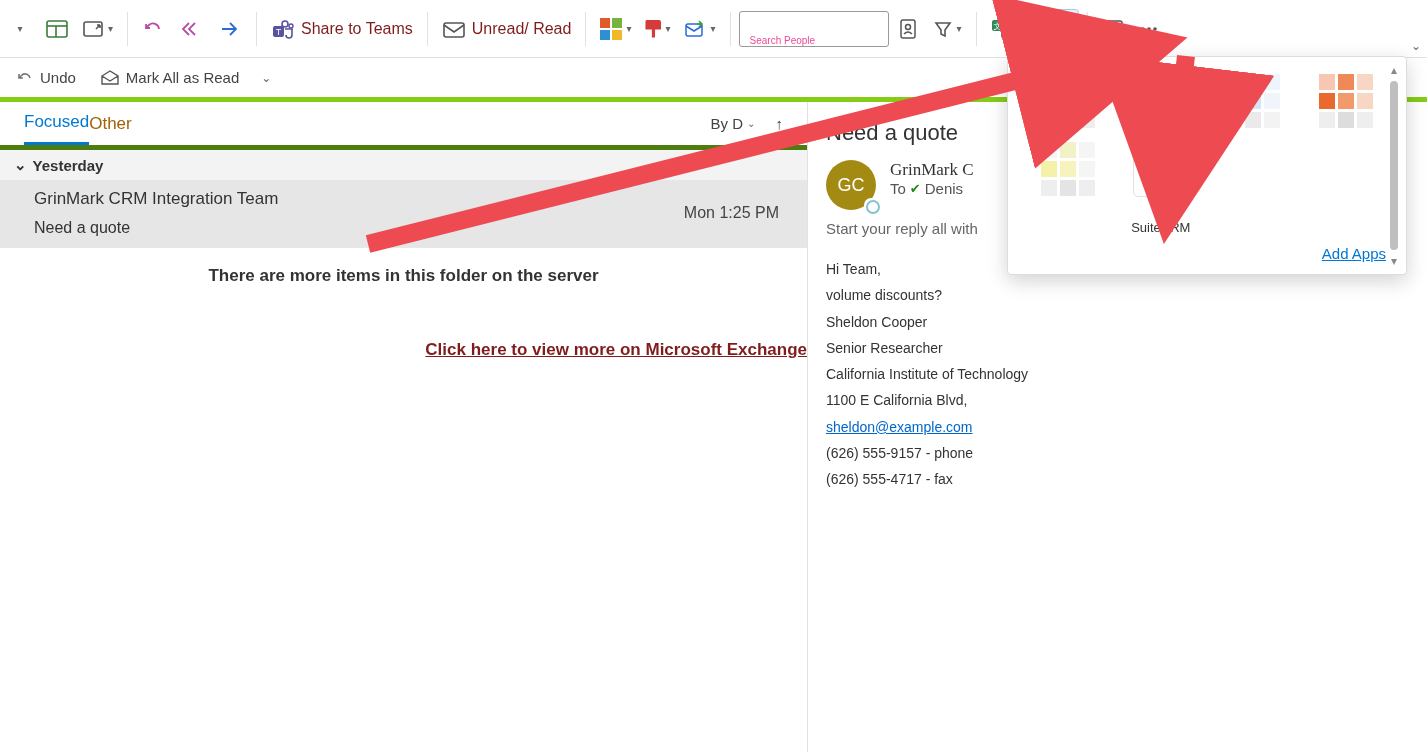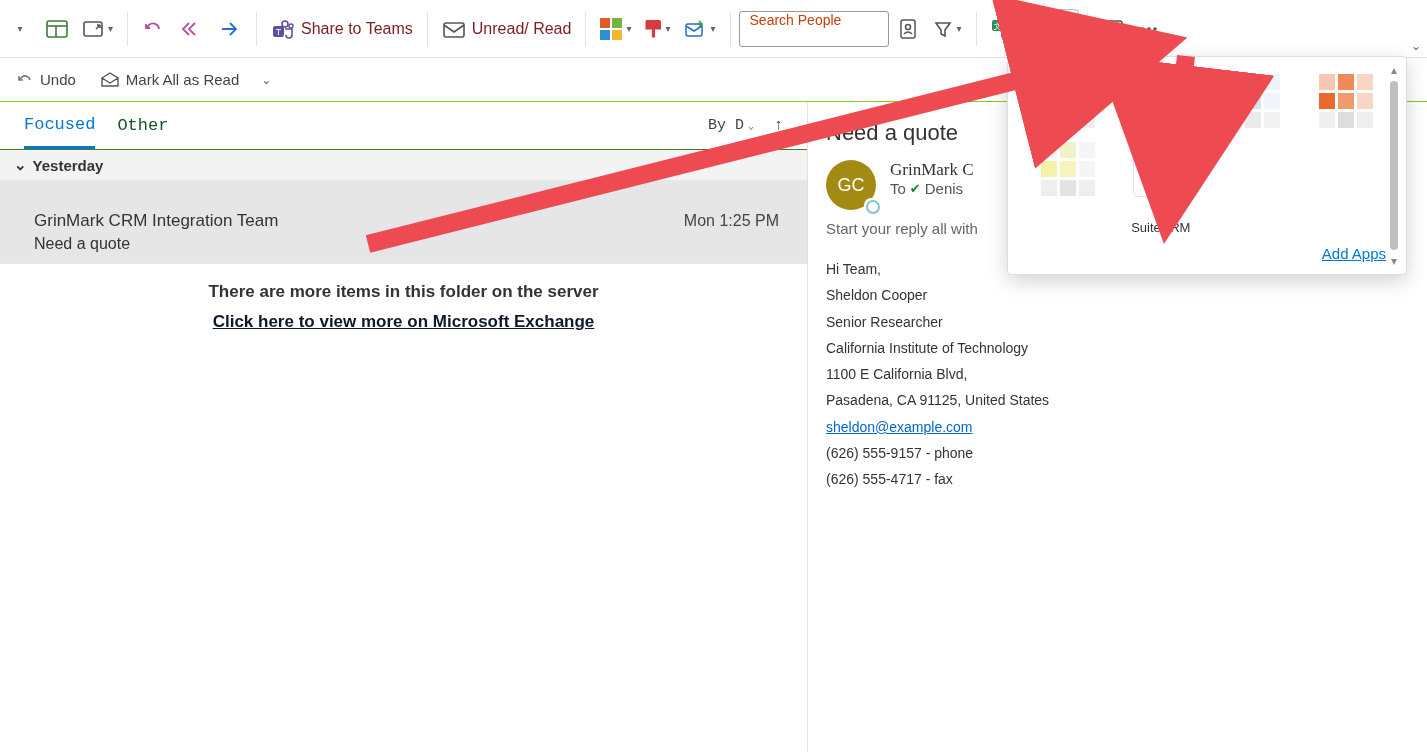--- a/index.html
+++ b/index.html
@@ -3,37 +3,37 @@
 <meta charset="utf-8">
 <style>
   * { box-sizing: border-box; }
   html, body { margin:0; padding:0; font-family: "Segoe UI", Arial, sans-serif; font-size: 14px; color:#333; background:#fff; width:1427px; height:752px; overflow:hidden; }
   .toolbar { display:flex; align-items:center; height:58px; border-bottom:1px solid #e1e1e1; padding:0 4px; gap:2px; position:relative; }
   .toolbar .sep { width:1px; height:34px; background:#e1e1e1; margin:0 6px; }
   .tbtn { display:flex; align-items:center; justify-content:center; height:40px; min-width:34px; padding:0 6px; border:none; background:transparent; border-radius:3px; gap:6px; }
   .tbtn svg { pointer-events:none; }
   .tbtn .lbl { font-size:16px; color:#7f1d1d; }
   .chev { font-size:10px; color:#666; margin-left:-2px; }
-  .search { display:flex; align-items:flex-start; border:1px solid #999; border-radius:3px; height:36px; width:150px; padding:0 10px; color:#c2410c; font-size:14px; }
-  .subbar { display:flex; align-items:center; height:44px; padding:0 10px; gap:12px; border-bottom:1px solid #84cc16; color:#444; }
+  .search { display:flex; align-items:flex-end; border:1px solid #999; border-radius:3px; height:36px; width:150px; padding:0 10px; color:#ec4899; font-size:10px; }
+  .subbar { display:flex; align-items:center; height:44px; padding:0 10px; gap:12px; border-bottom:5px solid #84cc16; color:#444; }
   .subbtn { display:flex; align-items:center; gap:6px; height:32px; padding:0 6px; border:none; background:transparent; border-radius:3px; font-size:15px; color:#444; }
   .layout { display:flex; height:calc(752px - 58px - 44px); }
   .msglist { width:808px; border-right:1px solid #e1e1e1; overflow:hidden; }
-  .tabs { display:flex; align-items:center; height:48px; border-bottom:1px solid #4d7c0f; padding:0 24px; gap:22px; position:relative;font-family:Liberation Mono, monospace; }
-  .tab { font-size:17px; color:#14532d; height:100%; display:flex; align-items:center; }
+  .tabs { display:flex; align-items:center; height:48px; border-bottom:5px solid #4d7c0f; padding:0 24px; position:relative; }
+  .tab { font-size:17px; color:#a16207; height:100%; display:flex; align-items:center; }
   .tab.active { color:#0078d4; border-bottom:3px solid #0078d4; }
   .tabs .sort { margin-left:auto; font-size:15px; color:#444; display:flex; align-items:center; gap:6px;}
   .group { background:#f3f3f3; padding:6px 14px; font-weight:600; font-size:15px; border-bottom:1px solid #e8e8e8; display:flex; align-items:center; gap:6px;}
   .msg { padding:8px 28px 10px 34px; border-bottom:1px solid #e8e8e8; background:#e6e6e6; display:flex; justify-content:space-between; align-items:center; }
-  .msg .lines { display:flex; flex-direction:column; gap:4px;margin-top:22px; }
+  .msg .lines { display:flex; flex-direction:column; gap:10px; }
   .msg .from { font-size:17px; color:#333; }
   .msg .subj { font-size:16px; color:#333; }
   .msg .time { font-size:16px; color:#444; }
   .hint { text-align:center; color:#333; font-weight:600; font-size:17px; padding:18px 0 4px; }
-  .hintlink { text-align:center; color:#0f172a; font-weight:600; font-size:17px; text-decoration:underline; padding:6px 0; }
+  .hintlink { text-align:right; color:#7f1d1d; font-weight:600; font-size:17px; text-decoration:underline; padding:6px 0;margin-top:44px; }
   .reading { flex:1; padding:16px 18px; font-size:18px; color:#333; overflow:hidden; }
   .reading h2 { margin:2px 0 14px; font-size:22px; font-weight:400; }
   .headrow { display:flex; gap:14px; align-items:flex-start; }
   .avatar { width:50px; height:50px; border-radius:50%; background:#a38a12; color:#fff; display:flex; align-items:center; justify-content:center; font-size:18px; position:relative;}
   .avatar .pres { position:absolute; bottom:-2px; right:-2px; width:14px; height:14px; border:2px solid #fff; border-radius:50%; background:#fff; }
   .avatar .pres::after { content:""; display:block; width:10px; height:10px; border:2px solid #86c3d1; border-radius:50%; margin:0; }
   .hdtext .from2 { font-size:17px;font-family:Liberation Serif, serif; }
   .hdtext .to { font-size:15px; color:#555; display:flex; align-items:center; gap:4px;}
   .check { color:#1a8a1a; font-size:13px; }
   .replyhint { font-size:15px; color:#666; margin-top:10px; }
@@ -254,25 +254,25 @@
         <div class="to">
           <span>To</span>
           <span class="check">✔</span>
           <span>Denis</span>
         </div>
       </div>
     </div>
     <div class="replyhint">Start your reply all with</div>
     <div class="body" style="margin-top:22px">
       <p>Hi Team,</p>
+      <p>volume discounts?</p>
       <p>Sheldon Cooper</p>
       <p>Senior Researcher</p>
       <p>California Institute of Technology</p>
       <p>1100 E California Blvd,</p>
-      <p>Pasadena, CA 91125, United States</p>
       <p><a href="#">sheldon@example.com</a></p>
       <p>(626) 555-9157 - phone</p>
       <p>(626) 555-4717 - fax</p>
     </div>
   </div>
 </div>
 
 <div class="appsPanel">
   <div class="appsGrid">
     <div class="appItem">

